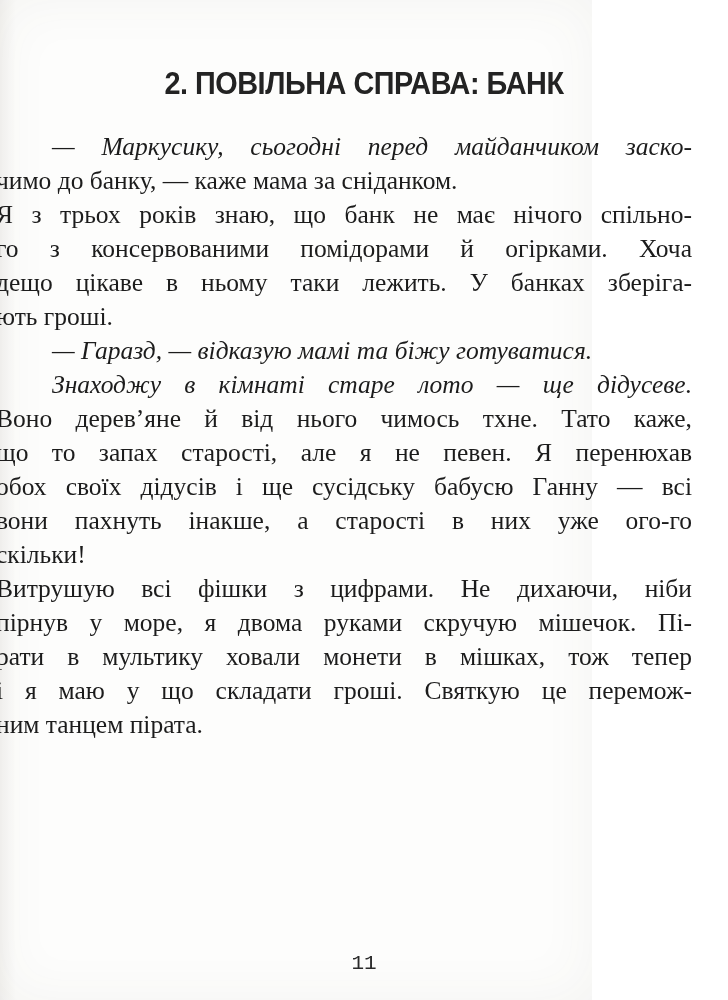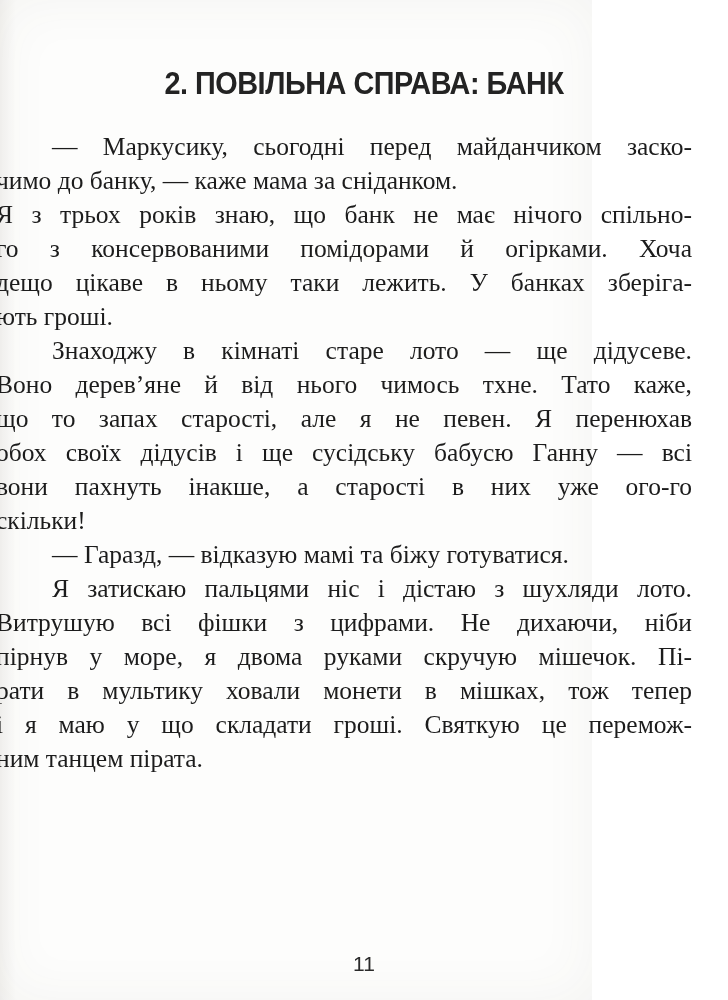--- a/index.html
+++ b/index.html
@@ -55,34 +55,35 @@
     margin-left: -4px;   
   }
   .line::after {
     content: "";
     display: inline-block;
     width: 100%;
   }
   .line.first {
     margin-left: 0;
     text-indent: 52px;
+    font-style: italic;
   }
   .line.last {
     text-align: left;
   }
   .line.last::after {
     content: none;
   }
   .page-number {
     position: absolute;
     top: 952px;
     left: 0;
     width: 728px;
     text-align: center;
-    font-family: Liberation Sans, sans-serif;
+    font-family: Liberation Mono, monospace;
     font-size: 21px;
     color: #2a2a2a;
   }
 </style>
 </head>
 <body>
 
 <div class="page">
   <h1 class="chapter-title">2. ПОВІЛЬНА СПРАВА: БАНК</h1>
 
@@ -91,32 +92,31 @@
         <span class="line first">— Маркусику, сьогодні перед майданчиком заско-</span>
         <span class="line last">чимо до банку, — каже мама за сніданком.</span>
       </p>
       <p>
         <span class="line">Я з трьох років знаю, що банк не має нічого спільно-</span>
         <span class="line">го з консервованими помідорами й огірками. Хоча</span>
         <span class="line">дещо цікаве в ньому таки лежить. У банках зберіга-</span>
         <span class="line last">ють гроші.</span>
       </p>
       <p>
+        <span class="line first last">— Гаразд, — відказую мамі та біжу готуватися.</span>
+      </p>
+      <p>
         <span class="line first">Знаходжу в кімнаті старе лото — ще дідусеве.</span>
         <span class="line">Воно дерев’яне й від нього чимось тхне. Тато каже,</span>
         <span class="line">що то запах старості, але я не певен. Я перенюхав</span>
         <span class="line">обох своїх дідусів і ще сусідську бабусю Ганну — всі</span>
         <span class="line">вони пахнуть інакше, а старості в них уже ого-го</span>
         <span class="line last">скільки!</span>
       </p>
       <p>
-        <span class="line first last">— Гаразд, — відказую мамі та біжу готуватися.</span>
-      </p>
-      <p>
-        <span class="line first">Я затискаю пальцями ніс і дістаю з шухляди лото.</span>
         <span class="line">Витрушую всі фішки з цифрами. Не дихаючи, ніби</span>
         <span class="line">пірнув у море, я двома руками скручую мішечок. Пі-</span>
         <span class="line">рати в мультику ховали монети в мішках, тож тепер</span>
         <span class="line">і я маю у що складати гроші. Святкую це перемож-</span>
         <span class="line last">ним танцем пірата.</span>
       </p>
     </div>
 
   <div class="page-number">11</div>
 </div>

